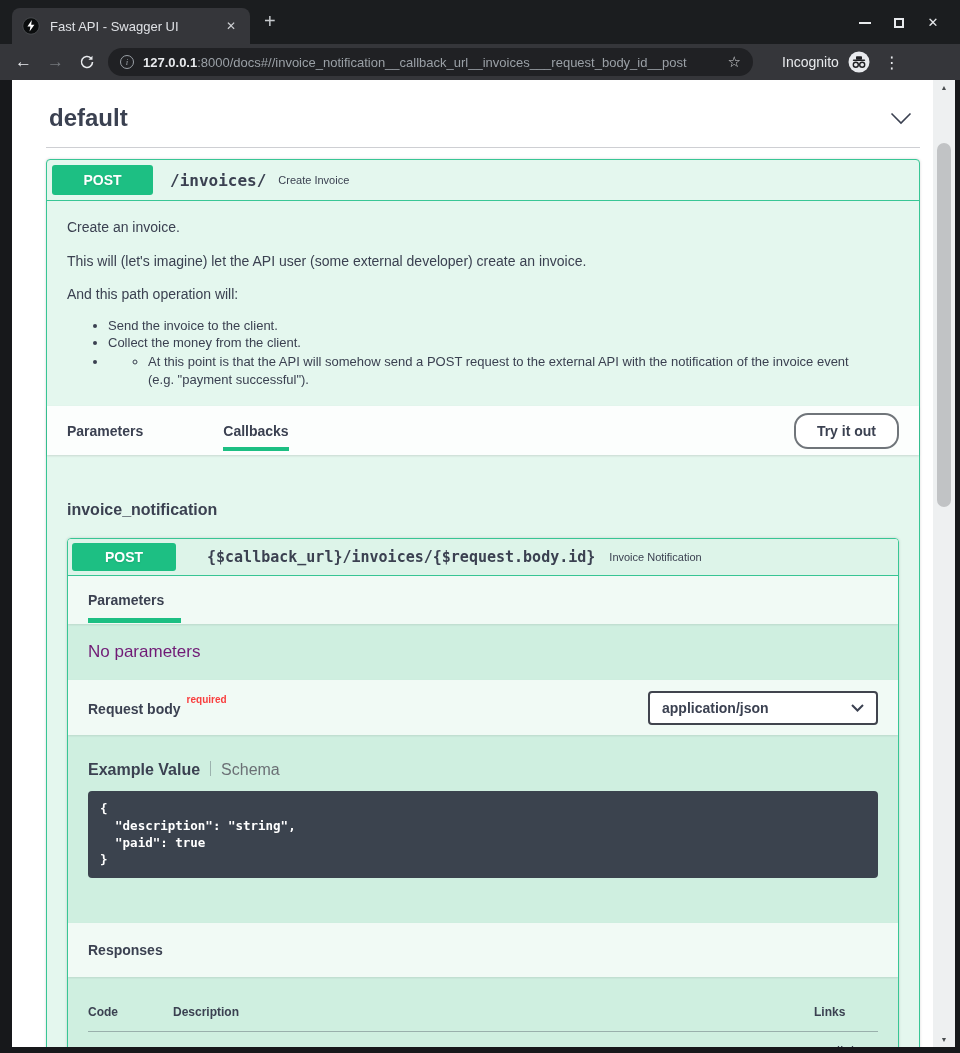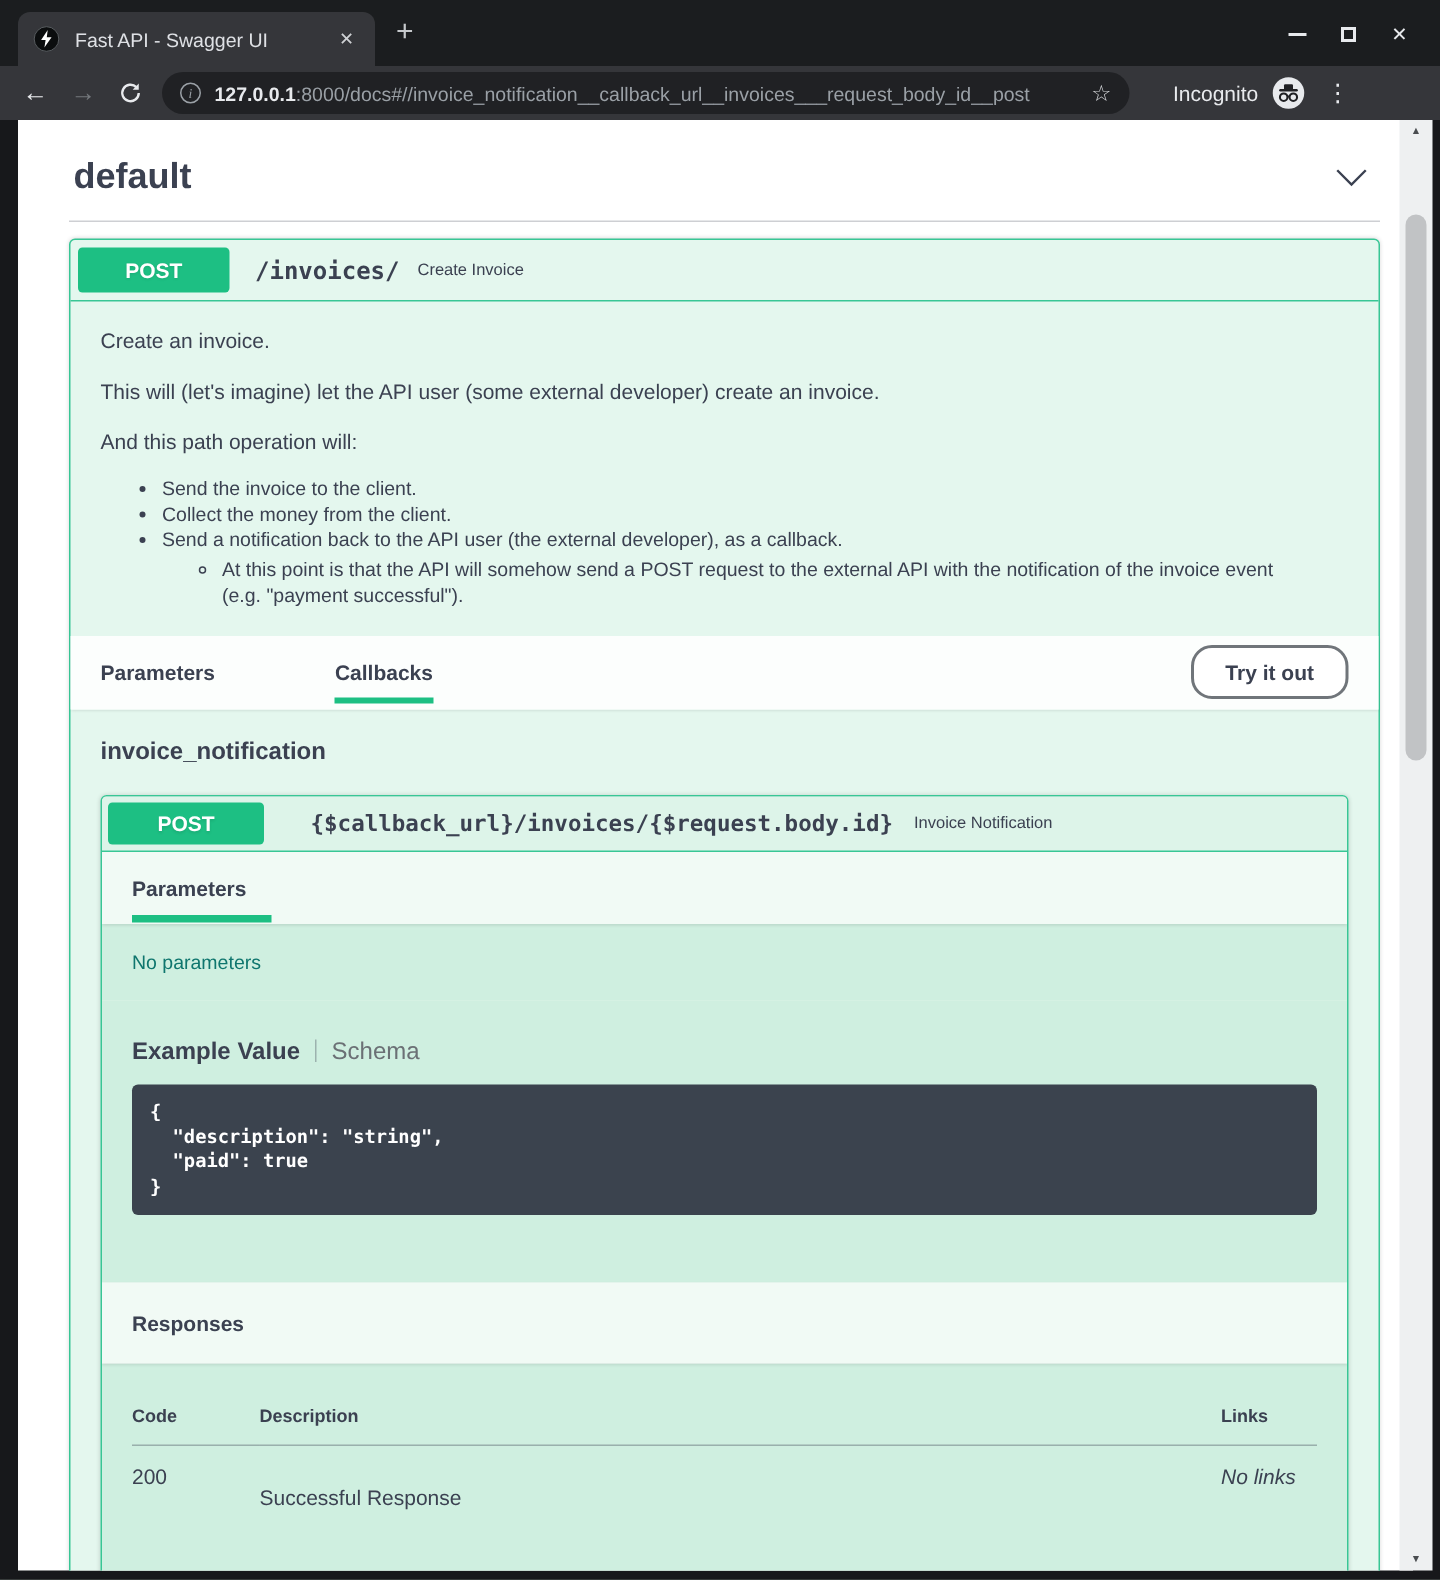--- a/index.html
+++ b/index.html
@@ -88,37 +88,37 @@
   .tab-item.first { margin-right:80px; }
   .tab-item.active::after {
     content:""; position:absolute; left:0; right:0; bottom:4px; height:4px; background:#1dbf83;
   }
   .try-btn {
     margin-left:auto; background:#fff; border:2px solid #70757a; border-radius:14px;
     font-weight:bold; font-size:14px; color:#3b4151; padding:8px 21px; cursor:pointer;
     font-family:"Liberation Sans",sans-serif;
   }
   .opblock-body { padding:0 20px 40px; }
-  .cb-name { font-size:16px; font-weight:bold; color:#3b4151; margin:20px 0 19px; }
+  .cb-name { font-size:16px; font-weight:bold; color:#3b4151; margin:46px 0 19px; }
   .nested { margin-top:0; background:transparent; border-radius:4px; overflow:hidden; }
   .nested .op-summary { padding:4px; background:#ddf4e9; }
   .nested .method-badge { width:104px; padding:6px 0; }
   .nested .op-path { font-size:15px; margin-left:31px; }
   .nested .op-summary-text { margin-left:14px; }
   .sec-head {
     background:#f1faf5; padding:0 20px; min-height:48px;
     display:flex; align-items:center; box-shadow:0 1px 2px rgba(0,0,0,.1); position:relative;
   }
   .param-tab {
     font-size:14px; font-weight:bold; color:#3b4151; position:relative;
     height:48px; display:flex; align-items:center; padding-right:17px;
   }
   .param-tab::after { content:""; position:absolute; left:0; right:0; bottom:1px; height:5px; background:#1dbf83; }
   .band { background:#cfefe0; }
-  .no-params { padding:18px 20px; font-size:13px; color:#0f766e; }
+  .no-params { padding:18px 20px; font-size:17px; color:#701a75; }
   .sec-head.rb { justify-content:space-between; min-height:55px; }
   .rb-label { font-weight:bold; font-size:14px; color:#3b4151; }
   .req-sup { color:#f93e3e; font-size:10px; font-weight:bold; position:relative; top:-5px; margin-left:6px; }
   .media-select {
     width:230px; background:#fff; border:2px solid #41444e; border-radius:4px;
     font-weight:bold; font-size:14px; color:#3b4151; padding:7px 12px;
     display:flex; justify-content:space-between; align-items:center; cursor:pointer;
   }
   .model-band { padding:26px 0 45px; }
   .ex-tabs { display:flex; align-items:flex-start; margin:0 20px 12px; font-size:16px; }
@@ -213,21 +213,21 @@
           <span class="op-summary-text">Create Invoice</span>
         </div>
 
         <div class="op-desc">
           <p>Create an invoice.</p>
           <p>This will (let's imagine) let the API user (some external developer) create an invoice.</p>
           <p>And this path operation will:</p>
           <ul>
             <li>Send the invoice to the client.</li>
             <li>Collect the money from the client.</li>
-            <li><span>Send a notification back to the API user (the external developer), as a callback.</span>
+            <li>
               <ul>
                 <li>At this point is that the API will somehow send a POST request to the external API with the notification of the invoice event (e.g. "payment successful").</li>
               </ul>
             </li>
           </ul>
         </div>
 
         <div class="tabs-row">
           <div class="tab-item first">Parameters</div>
           <div class="tab-item active">Callbacks</div>
@@ -243,20 +243,29 @@
               <span class="op-path">{$callback_url}/invoices/{$request.body.id}</span>
               <span class="op-summary-text">Invoice Notification</span>
             </div>
 
             <div class="sec-head">
               <div class="param-tab">Parameters</div>
             </div>
 
             <div class="band no-params">No parameters</div>
 
+            <div class="sec-head rb">
+              <span class="rb-label"><span>Request body</span><sup class="req-sup">required</sup></span>
+              <div class="media-select">
+                <span>application/json</span>
+                <svg width="13" height="8" viewBox="0 0 13 8">
+                    <polyline points="1,1 6.5,6.5 12,1" fill="none" stroke="#3b4151" stroke-width="2"></polyline>
+                  </svg>
+              </div>
+            </div>
 
             <div class="band model-band">
               <div class="ex-tabs">
                 <span class="ex-active">Example Value</span>
                 <span class="ex-sep"></span>
                 <span class="ex-schema">Schema</span>
               </div>
               <pre class="codeblock">{
   "description": "string",
   "paid": true

